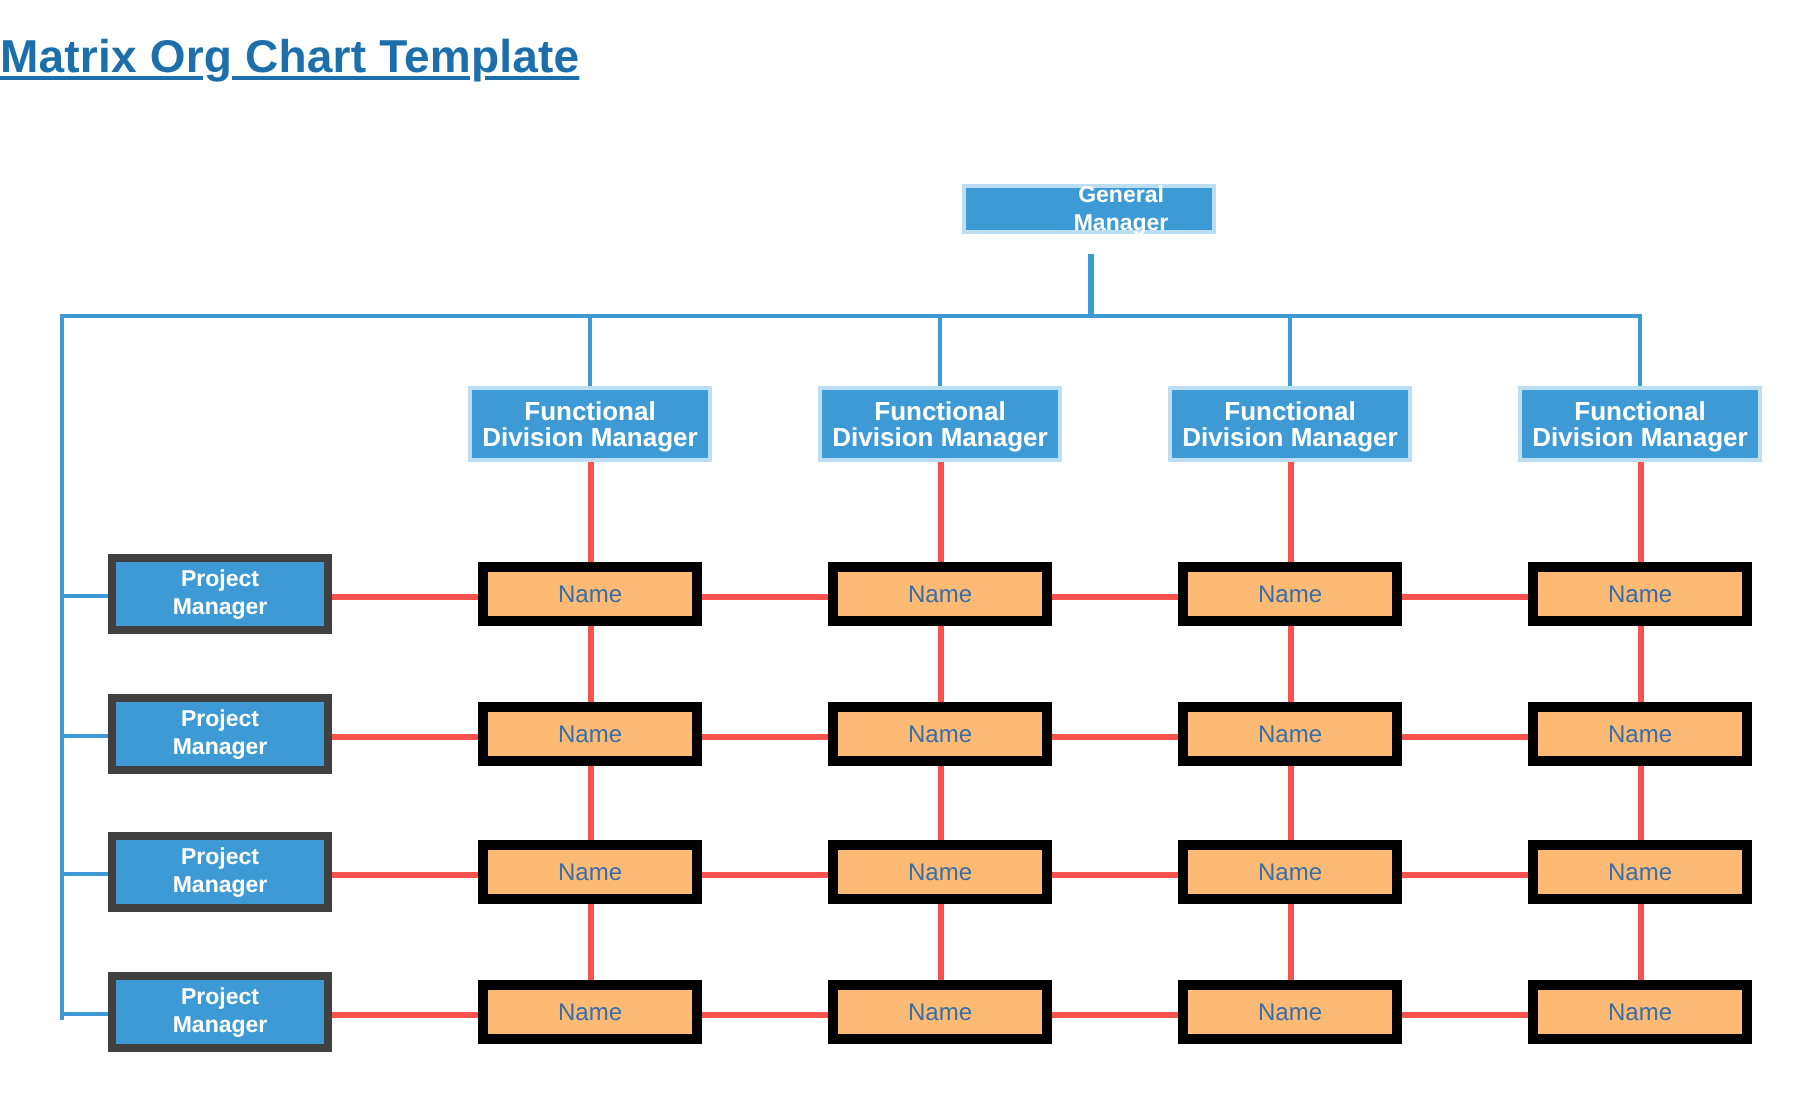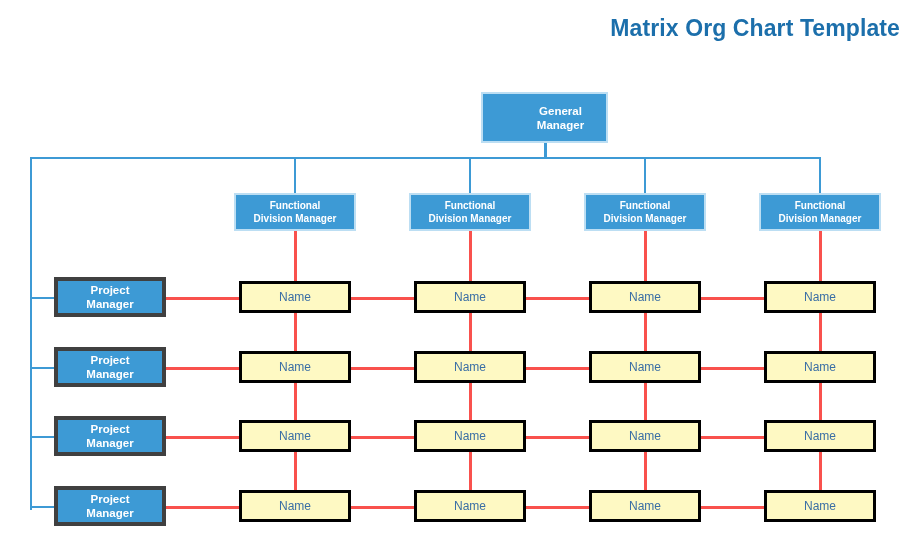--- a/index.html
+++ b/index.html
@@ -19,26 +19,27 @@
     background: #ffffff;
     overflow: hidden;
   }
 
   
   .chart-title {
     position: absolute;
     left: 0;
     top: 14px;
     width: 900px;
-    text-align: right;
+    text-align: left;
     font-size: 23px;
     font-weight: bold;
     color: #1c6fab;
     letter-spacing: 0.1px;
     line-height: 28px;
+    text-decoration: underline;
   }
 
   
   .conn {
     position: absolute;
     background: #3d9ad5;
   }
   .conn.red {
     background: #f9514d;
   }
@@ -61,36 +62,36 @@
     font-weight: bold;
     font-size: 11.5px;
     line-height: 14px;
   }
 
   .node.fdm {
     background: #3d9ad5;
     border: 2px solid #bcdef3;
     color: #ffffff;
     font-weight: bold;
-    font-size: 10px;
+    font-size: 13px;
     line-height: 13.5px;
   }
 
   .node.pm {
     background: #3d9ad5;
     border: 4px solid #404040;
     color: #ffffff;
     font-weight: bold;
     font-size: 11.5px;
     line-height: 14px;
   }
 
   .node.cell {
-    background: #fef9c3;
-    border: 3px solid #000000;
+    background: #fdba74;
+    border: 5px solid #000000;
     color: #3a6ea5;
     font-weight: normal;
     font-size: 12px;
     line-height: 14px;
   }
 
   .node .label {
     display: block;
     white-space: pre-line;
     pointer-events: none;
@@ -122,21 +123,21 @@
   <div class="conn red" style="left:294px; top:231px; width:3px; height:277px;"></div>
   <div class="conn red" style="left:469px; top:231px; width:3px; height:277px;"></div>
   <div class="conn red" style="left:644px; top:231px; width:3px; height:277px;"></div>
   <div class="conn red" style="left:819px; top:231px; width:3px; height:277px;"></div>
 
   <div class="conn red" style="left:166px; top:297px; width:614px; height:3px;"></div>
   <div class="conn red" style="left:166px; top:367px; width:614px; height:3px;"></div>
   <div class="conn red" style="left:166px; top:436px; width:614px; height:3px;"></div>
   <div class="conn red" style="left:166px; top:506px; width:614px; height:3px;"></div>
 
-  <div class="node gm" style="left:481px; top:92px; width:127px; height:51px;padding-left:32px;">
+  <div class="node gm" style="left:481px; top:92px; width:127px; height:25px;padding-left:32px;">
     <span class="label">General Manager</span>
   </div>
 
   <div class="node fdm" style="left:234px; top:193px; width:122px; height:38px;">
     <span class="label">Functional
 Division Manager</span>
   </div>
   <div class="node fdm" style="left:409px; top:193px; width:122px; height:38px;">
     <span class="label">Functional
 Division Manager</span>

